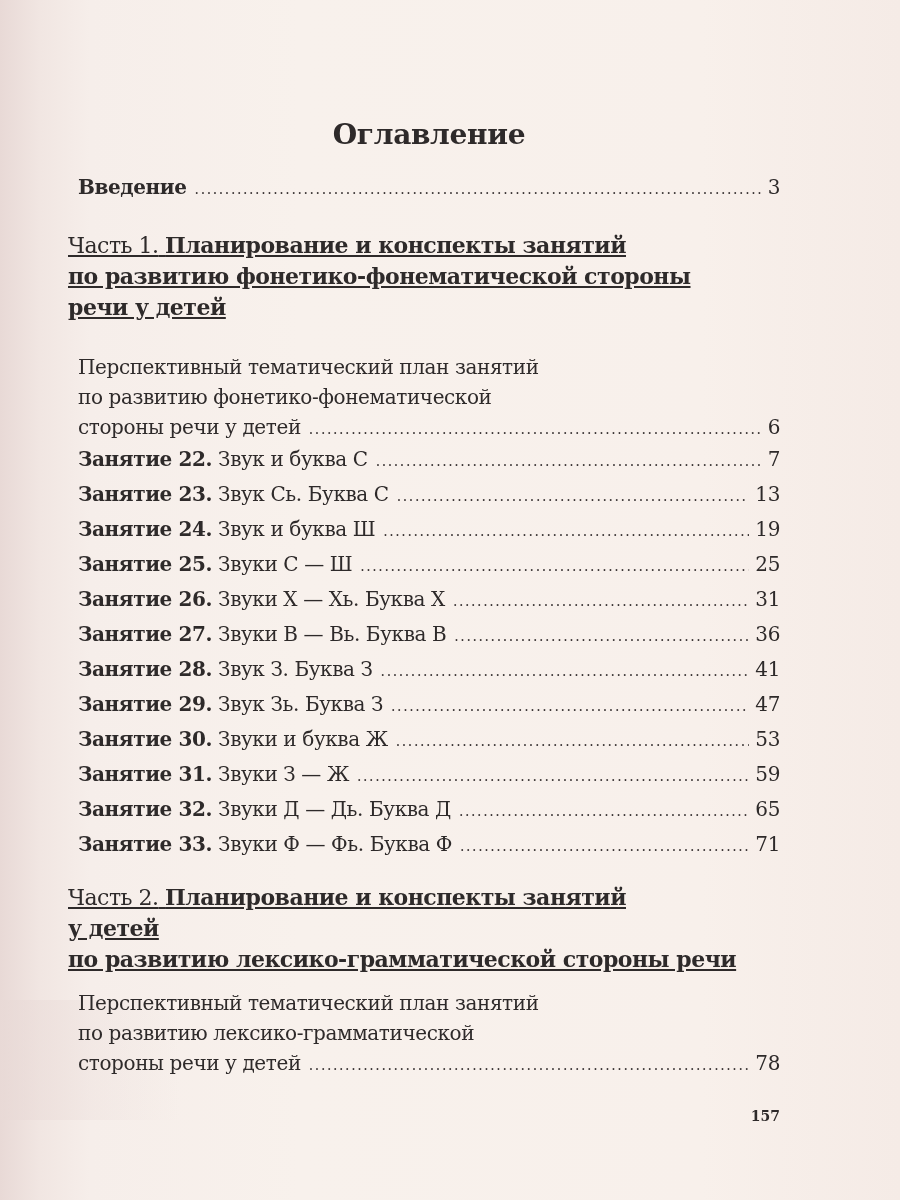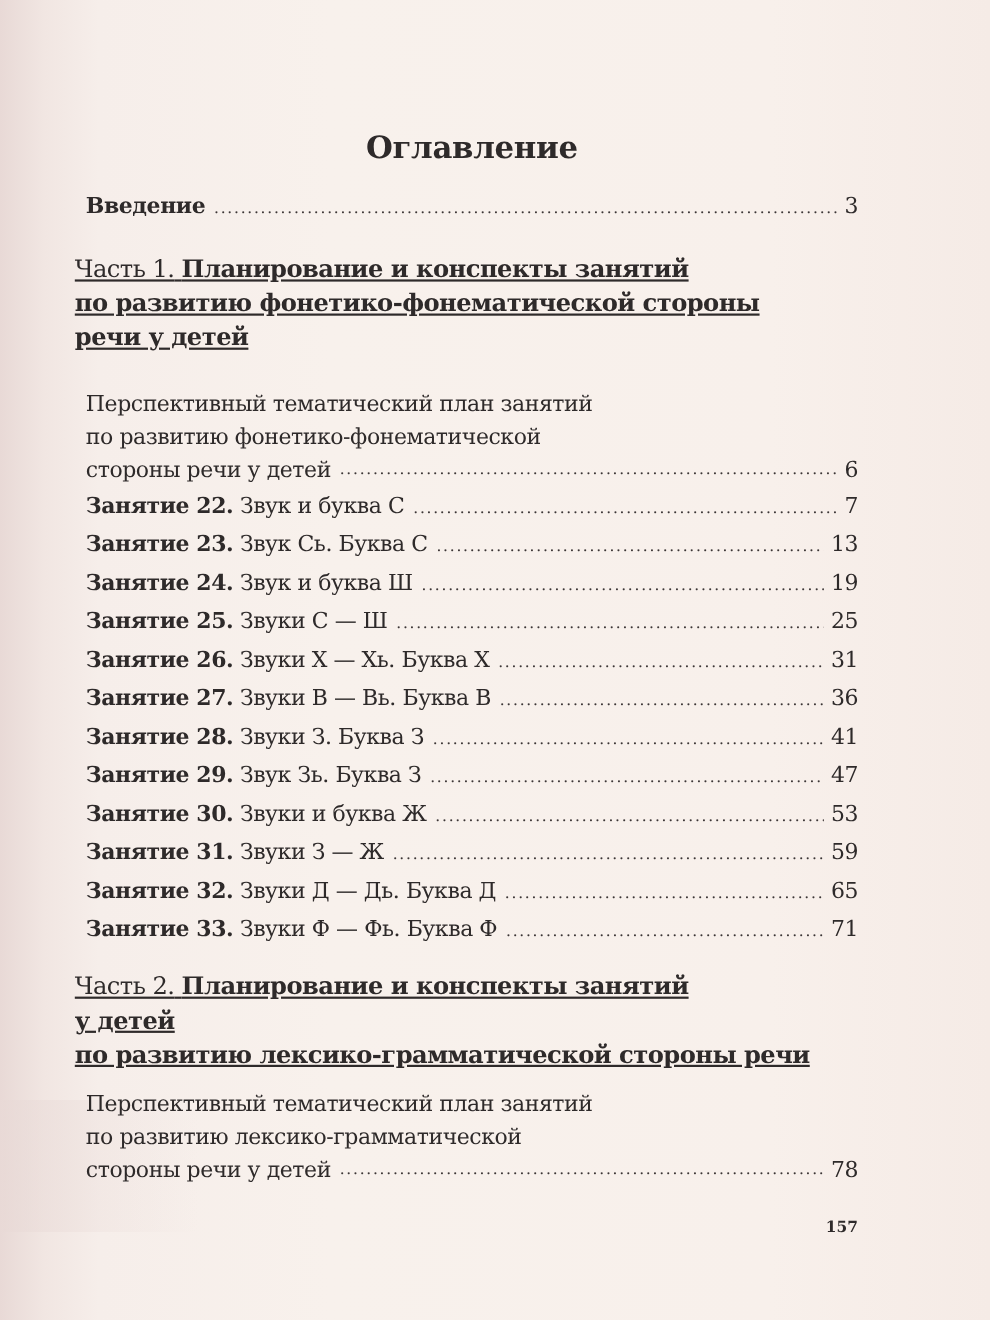--- a/index.html
+++ b/index.html
@@ -88,21 +88,21 @@
     .part-heading .pt { font-weight: bold; }
     .plan {
       position: absolute;
       left: 0;
       width: 702px;
       font-size: 20px;
       line-height: 30px;
       letter-spacing: -0.4px;
     }
     .plan .line { display: block; white-space: nowrap; }
-    .plan .entry { position: static; align-items: center; }
+    .plan .entry { position: static; }
     .folio {
       position: absolute;
       top: 1108px;
       right: 120px;
       font-weight: bold;
       font-size: 14px;
     }
     .fade-left {
       position: absolute;
       left: 0; top: 1000px; width: 180px; height: 120px;
@@ -180,21 +180,21 @@
   <div class="entry" style="top:619px;">
     <span class="b">Занятие 27.</span>
       <span class="t"> </span>
       <span class="t">Звуки В — Вь. Буква В</span>
     <span class="lead"></span>
     <span class="num">36</span>
   </div>
   <div class="entry" style="top:654px;">
     <span class="b">Занятие 28.</span>
       <span class="t"> </span>
-      <span class="t">Звуки З. Буква З</span>
+      <span class="t">Звук З. Буква З</span>
     <span class="lead"></span>
     <span class="num">41</span>
   </div>
   <div class="entry" style="top:689px;">
     <span class="b">Занятие 29.</span>
       <span class="t"> </span>
       <span class="t">Звук Зь. Буква З</span>
     <span class="lead"></span>
     <span class="num">47</span>
   </div>

